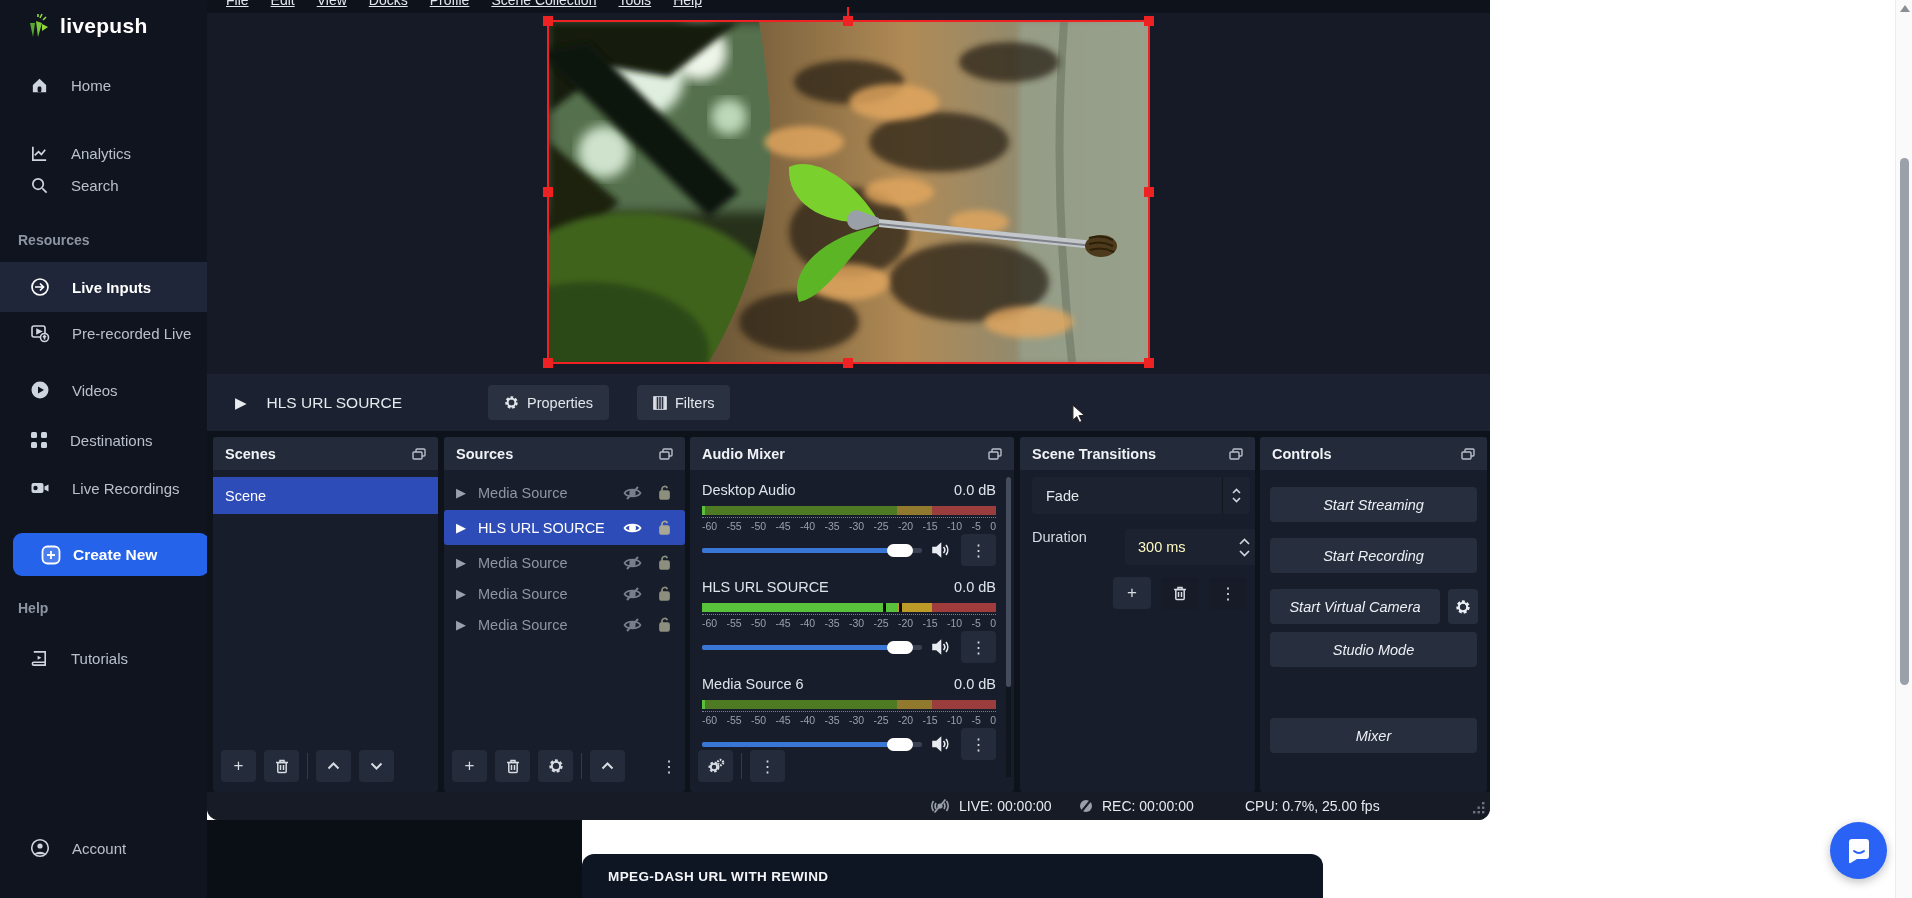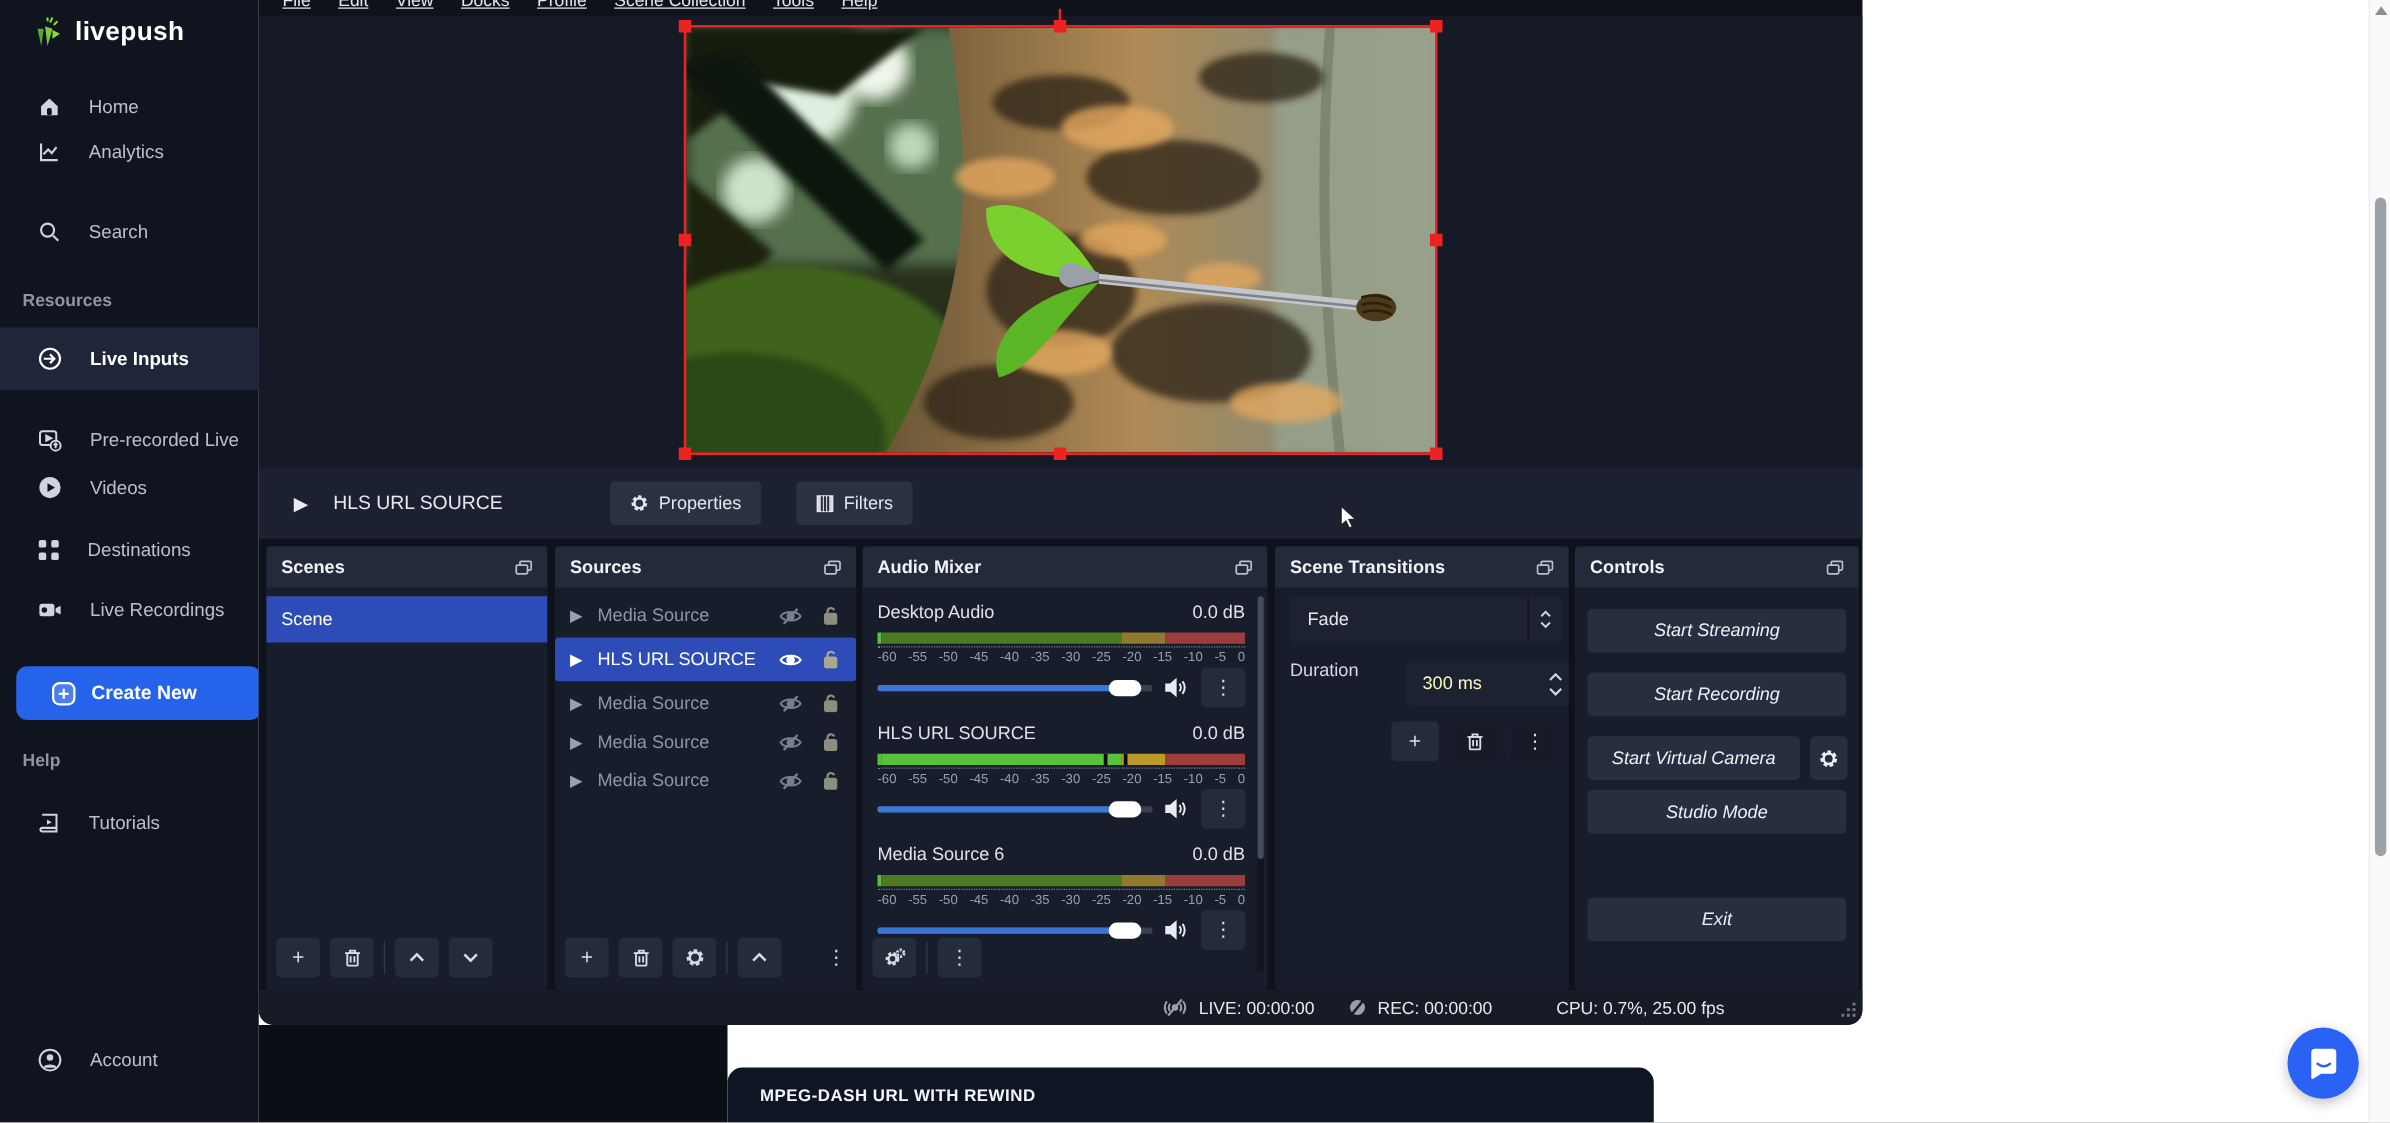--- a/index.html
+++ b/index.html
@@ -151,21 +151,21 @@
     <div class="abs nav-item" style="top:65px;">
       <span class="icon">
         <svg width="19" height="19" viewBox="0 0 20 20">
             <path d="M3 9.5 L10 3 L17 9.5 V17 H3 Z" fill="#cfd5df"></path>
             <rect x="8" y="11" width="4" height="6" rx="1.5" fill="#10141e"></rect>
           </svg>
       </span>
       <span>Home</span>
     </div>
 
-    <div class="abs nav-item" style="top:101px;">
+    <div class="abs nav-item" style="top:133px;">
       <span class="icon">
         <svg width="19" height="19" viewBox="0 0 20 20" fill="none" stroke="#cfd5df" stroke-width="1.8">
             <path d="M3 3 V17 H17"></path>
             <path d="M5 12 L9 8 L12 11 L16 6"></path>
           </svg>
       </span>
       <span>Analytics</span>
     </div>
 
     <div class="abs nav-item" style="top:165px;">
@@ -183,21 +183,21 @@
     <div class="abs nav-item active" style="top:262px;">
       <span class="icon">
         <svg width="20" height="20" viewBox="0 0 20 20" fill="none" stroke="#ffffff" stroke-width="1.7">
             <circle cx="10" cy="10" r="8"></circle>
             <path d="M5 10 H13 M10 6.5 L13.5 10 L10 13.5"></path>
           </svg>
       </span>
       <span>Live Inputs</span>
     </div>
 
-    <div class="abs nav-item" style="top:332px;">
+    <div class="abs nav-item" style="top:313px;">
       <span class="icon">
         <svg width="20" height="20" viewBox="0 0 20 20" fill="none" stroke="#cfd5df" stroke-width="1.6">
             <rect x="2" y="3" width="13" height="11" rx="2"></rect>
             <path d="M7 6.5 L11 8.5 L7 10.5 Z" fill="#cfd5df"></path>
             <circle cx="14.5" cy="14.5" r="4" fill="#10141e" stroke="#cfd5df"></circle>
             <path d="M14.5 16.5 V12.8 M13 14.2 L14.5 12.7 L16 14.2"></path>
           </svg>
       </span>
       <span>Pre-recorded Live</span>
     </div>
@@ -782,21 +782,21 @@
       <div class="ctl-btn" style="top:101px;">Start Recording</div>
       <div class="ctl-btn" style="top:152px; width:170px;">Start Virtual Camera</div>
       <div class="ctl-gear" style="top:152px;">
         <svg width="16" height="16" viewBox="0 0 16 16">
             <circle cx="8" cy="8" r="5" fill="none" stroke="#eceff4" stroke-width="3.4" stroke-dasharray="2.6 1.8"></circle>
             <circle cx="8" cy="8" r="4.2" fill="none" stroke="#eceff4" stroke-width="2"></circle>
             <circle cx="8" cy="8" r="1.6" fill="#272e3d"></circle>
           </svg>
       </div>
       <div class="ctl-btn" style="top:195px;">Studio Mode</div>
-      <div class="ctl-btn" style="top:281px;">Exit</div>
+      <div class="ctl-btn" style="top:281px;">Mixer</div>
     </div>
 
     <div id="statusbar" class="abs">
       <div class="st-item" style="left:722px;">
         <span class="icon">
           <svg width="22" height="16" viewBox="0 0 22 16" fill="none" stroke="#9aa0aa" stroke-width="1.6">
               <path d="M4.5 3 a9 9 0 0 0 0 10 M7 5 a5.5 5.5 0 0 0 0 6 M17.5 3 a9 9 0 0 1 0 10 M15 5 a5.5 5.5 0 0 1 0 6"></path>
               <circle cx="11" cy="8" r="1.8" fill="#9aa0aa"></circle>
               <path d="M16.5 1.5 L5.5 14.5" stroke-width="1.8"></path>
             </svg>

